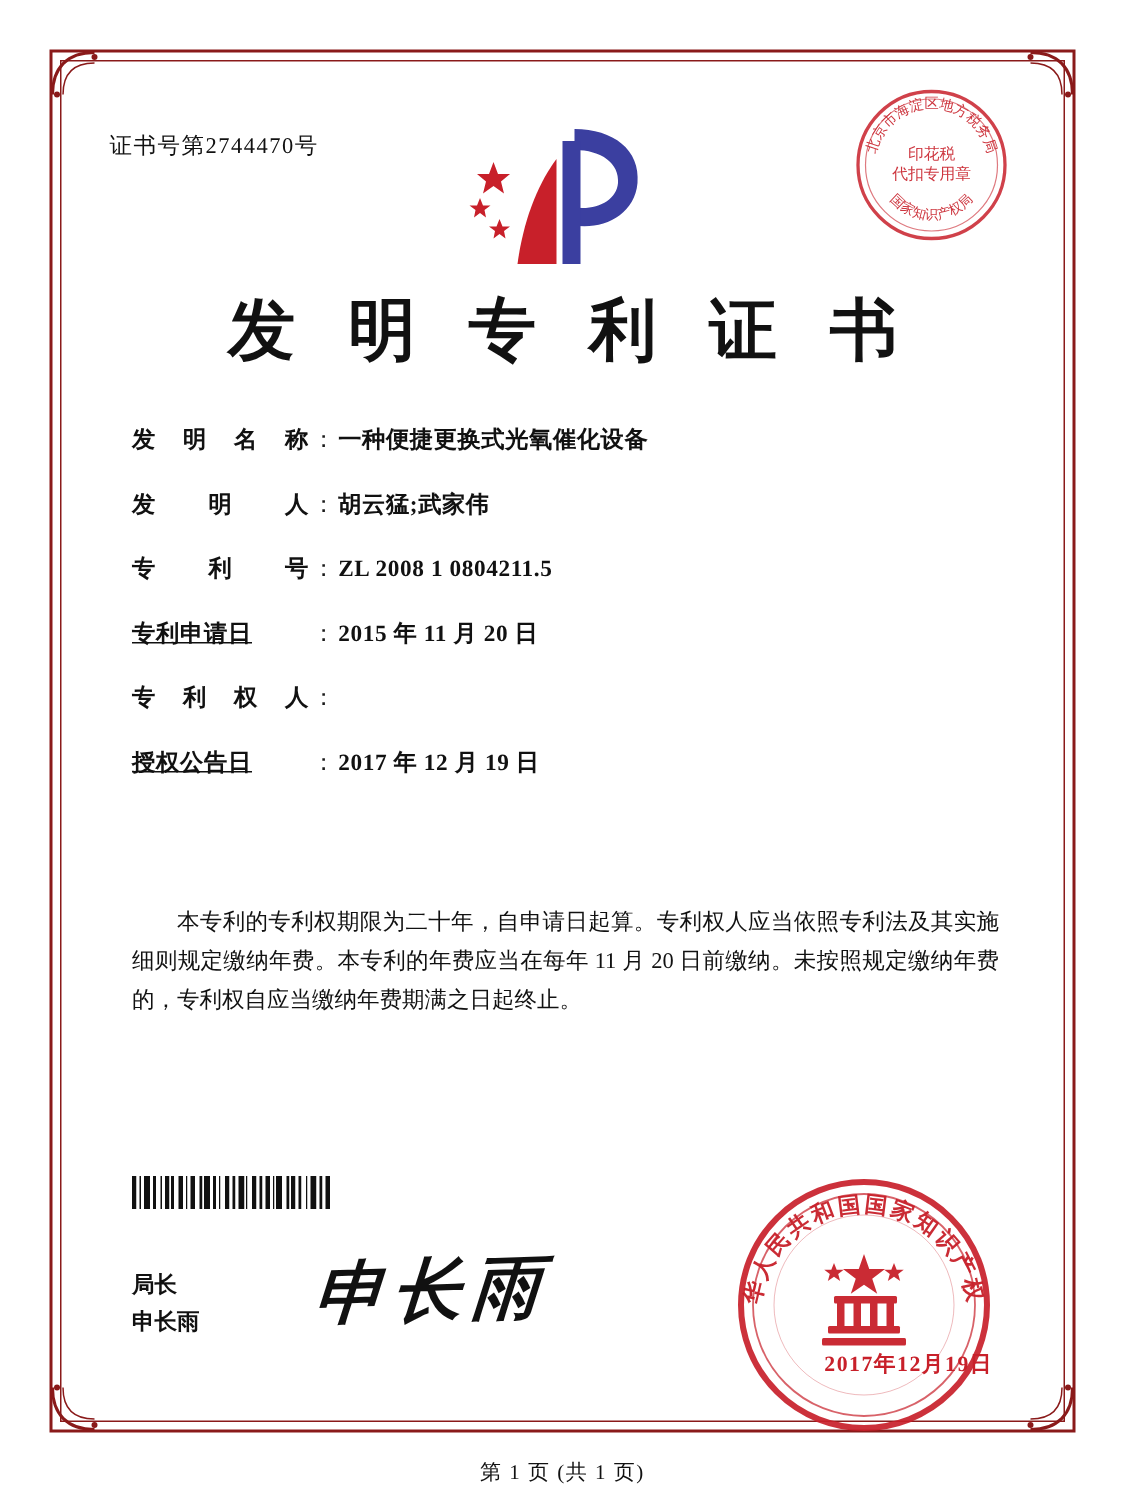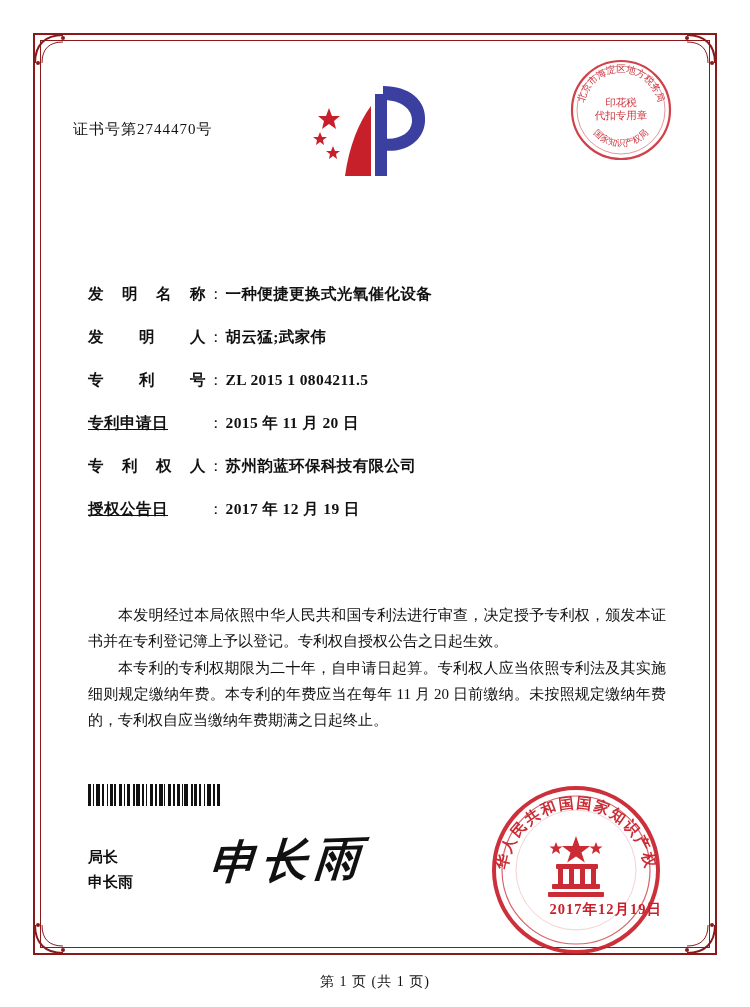--- a/index.html
+++ b/index.html
@@ -68,21 +68,20 @@
 
   .cert-no {
     position: absolute;
     left: 33px;
     top: 48px;
     font-size: 15px;
     letter-spacing: 1px;
     font-family: "Liberation Serif", serif;
     color: #111;
     white-space: nowrap;
-    margin-top: 32px;
   }
 
   
   .emblem {
     position: absolute;
     left: 50%;
     top: 40px;
     transform: translateX(-50%);
     width: 140px;
     height: 105px;
@@ -301,20 +300,21 @@
         </text>
         <path id="arcBottom" d="M 20,66 A 36,36 0 0 0 88,66" fill="none"></path>
         <text font-size="9" fill="#c8202a" opacity="0.9" font-family="'Liberation Serif',serif">
           <textPath href="#arcBottom" startOffset="50%" text-anchor="middle">国家知识产权局</textPath>
         </text>
         <text x="54" y="50" font-size="10.5" fill="#c8202a" opacity="0.9" text-anchor="middle" font-family="'Liberation Serif',serif">印花税</text>
         <text x="54" y="63" font-size="10.5" fill="#c8202a" opacity="0.9" text-anchor="middle" font-family="'Liberation Serif',serif">代扣专用章</text>
       </svg>
     </div>
 
+    <div class="main-title">发 明 专 利 证 书</div>
 
     <div class="fields">
 
       <div class="field-row">
         <span class="field-label spread">
           <span>发</span>
             <span>明</span>
             <span>名</span>
             <span>称</span>
         </span>
@@ -332,50 +332,48 @@
         <span class="field-value">胡云猛;武家伟</span>
       </div>
 
       <div class="field-row">
         <span class="field-label spread">
           <span>专</span>
             <span>利</span>
             <span>号</span>
         </span>
         <span class="field-sep">：</span>
-        <span class="field-value">ZL 2015 1 0804211.5</span>
+        <span class="field-value">ZL 2008 1 0804211.5</span>
       </div>
 
       <div class="field-row">
         <span class="field-label plain">专利申请日</span>
         <span class="field-sep">：</span>
         <span class="field-value">2015 年 11 月 20 日</span>
       </div>
 
       <div class="field-row">
         <span class="field-label spread">
           <span>专</span>
             <span>利</span>
             <span>权</span>
             <span>人</span>
         </span>
         <span class="field-sep">：</span>
-        <span class="field-value">苏州韵蓝环保科技有限公司</span>
       </div>
 
       <div class="field-row">
         <span class="field-label plain">授权公告日</span>
         <span class="field-sep">：</span>
         <span class="field-value">2017 年 12 月 19 日</span>
       </div>
 
     </div>
 
     <div class="paragraphs">
-      <p>本发明经过本局依照中华人民共和国专利法进行审查，决定授予专利权，颁发本证书并在专利登记簿上予以登记。专利权自授权公告之日起生效。</p>
       <p>本专利的专利权期限为二十年，自申请日起算。专利权人应当依照专利法及其实施细则规定缴纳年费。本专利的年费应当在每年 11 月 20 日前缴纳。未按照规定缴纳年费的，专利权自应当缴纳年费期满之日起终止。</p>
     </div>
 
     <div class="barcode">
       <i style="width:3px"></i>
         <i style="width:2px;background:#fff"></i>
       <i style="width:1px"></i>
         <i style="width:2px;background:#fff"></i>
       <i style="width:4px"></i>
         <i style="width:2px;background:#fff"></i>

